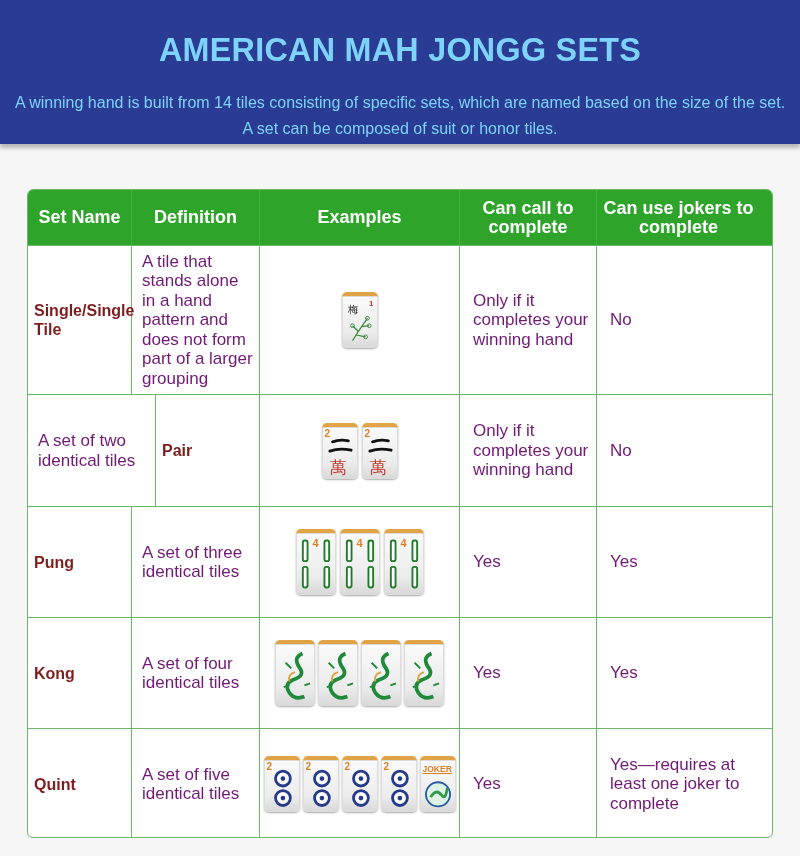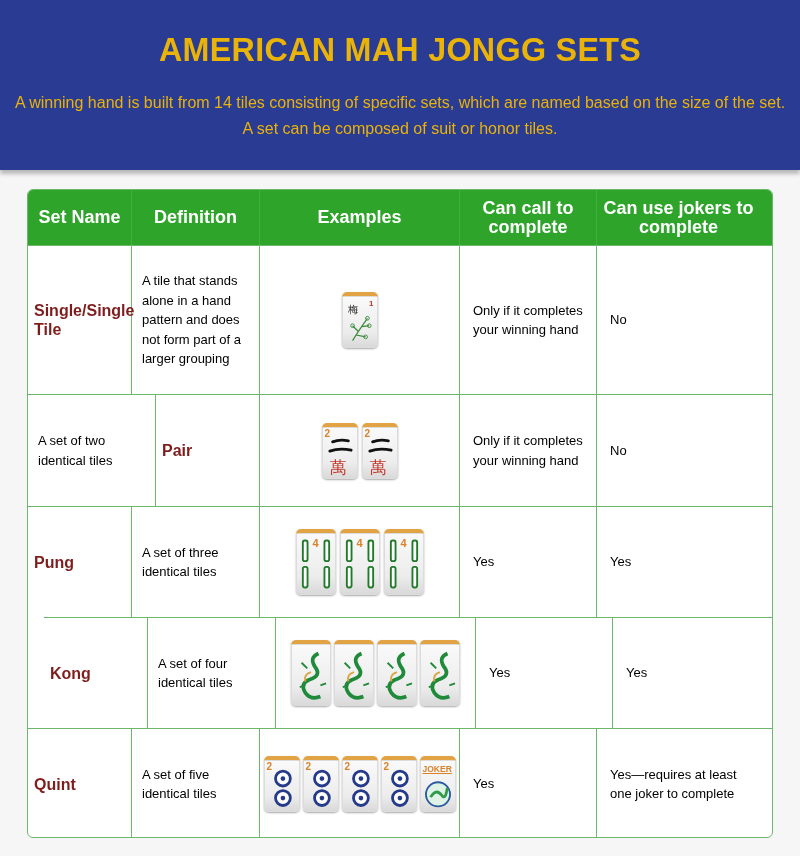--- a/index.html
+++ b/index.html
@@ -1,22 +1,22 @@
 <!DOCTYPE html>
 <html><head>
 <meta charset="utf-8">
 <style>
   * { box-sizing: border-box; margin: 0; padding: 0; }
   html, body { width: 800px; height: 856px; background: #f6f6f6; overflow: hidden; }
   body { font-family: "Liberation Sans", sans-serif; }
   .banner {
-    position: absolute; left: 0; top: 0; width: 800px; height: 170px;
+    position: absolute; left: 0; top: 0; width: 800px; height: 144px;
     background: #2a3b93;
     box-shadow: 0 4px 4px rgba(0,0,0,0.25);
-    text-align: center; color: #eab308;
+    text-align: center; color: #7dd3fc;
   }
   .banner h1 {
     position: absolute; top: 30px; left: 0; width: 100%;
     font-size: 34px; font-weight: bold; letter-spacing: 0.3px;
     transform: scaleX(0.95);
   }
   .banner p {
     position: absolute; top: 90px; left: 10px; width: 780px;
     font-size: 16px; line-height: 26px;
   }
@@ -30,21 +30,21 @@
   .cell:last-child { border-right: none; }
   .head .cell { border-right: 1px solid #3fb23b; justify-content: center; text-align: center; color: #fff; font-weight: bold; font-size: 18px; line-height: 19px; }
   .head .cell:last-child { border-right: none; }
   .body-row { border-top: 1px solid #6bb86b; }
   .c1 { width: 104px; }
   .c2 { width: 128px; }
   .c3 { width: 200px; }
   .c4 { width: 137px; }
   .c5 { width: 163px; }
   .name { color: #7f1d1d; font-weight: bold; font-size: 16px; line-height: 19px; padding-left: 6px; }
-  .txt { color: #000000; font-size: 13px; line-height: 19.5px; padding-left: 10px; padding-right: 4px; }
+  .txt { color: #701a75; font-size: 17px; line-height: 19.5px; padding-left: 10px; padding-right: 4px; }
   .c4.txt, .c5.txt { padding-left: 13px; }
   .tiles { justify-content: center; gap: 4px; }
   .tile {
     position: relative; width: 40px; height: 66px; border-radius: 5px;
     background: linear-gradient(180deg, #fafafa 0%, #ececec 70%, #d8d8d8 100%);
     border-top: 4px solid #e2a344;
     box-shadow: 0 1px 2px rgba(0,0,0,0.35), inset 0 0 0 1px #dcdcdc;
     overflow: hidden;
   }
   .tile.small { width: 36px; height: 56px; }
@@ -146,21 +146,21 @@
               <rect x="29" y="36" width="5" height="22" rx="2"></rect>
             </g>
           </svg>
         <span class="num" style="left:17px;top:4px;font-size:11px;">4</span>
       </div>
     </div>
     <div class="cell c4 txt">Yes</div>
     <div class="cell c5 txt">Yes</div>
   </div>
 
-  <div class="row body-row" style="top:427px;height:111px;margin-left:16px;">
+  <div class="row body-row" style="top:427px;height:111px;">
     <div class="cell c1 name">Kong</div>
     <div class="cell c2 txt">A set of four identical tiles</div>
     <div class="cell c3 tiles" style="gap:3px;">
       <div class="tile">
           <svg viewBox="0 0 40 66">
             <path d="M28 10 Q18 14 24 24 Q32 34 18 38 Q8 42 14 52 Q20 60 30 56" stroke="#1f8a3a" stroke-width="4" fill="none"></path>
             <path d="M10 20 L16 26 M30 44 L36 42 M8 46 L14 44" stroke="#1f8a3a" stroke-width="2"></path>
             <path d="M20 30 Q12 32 14 40" stroke="#d9a441" stroke-width="2" fill="none"></path>
           </svg>
         </div>

